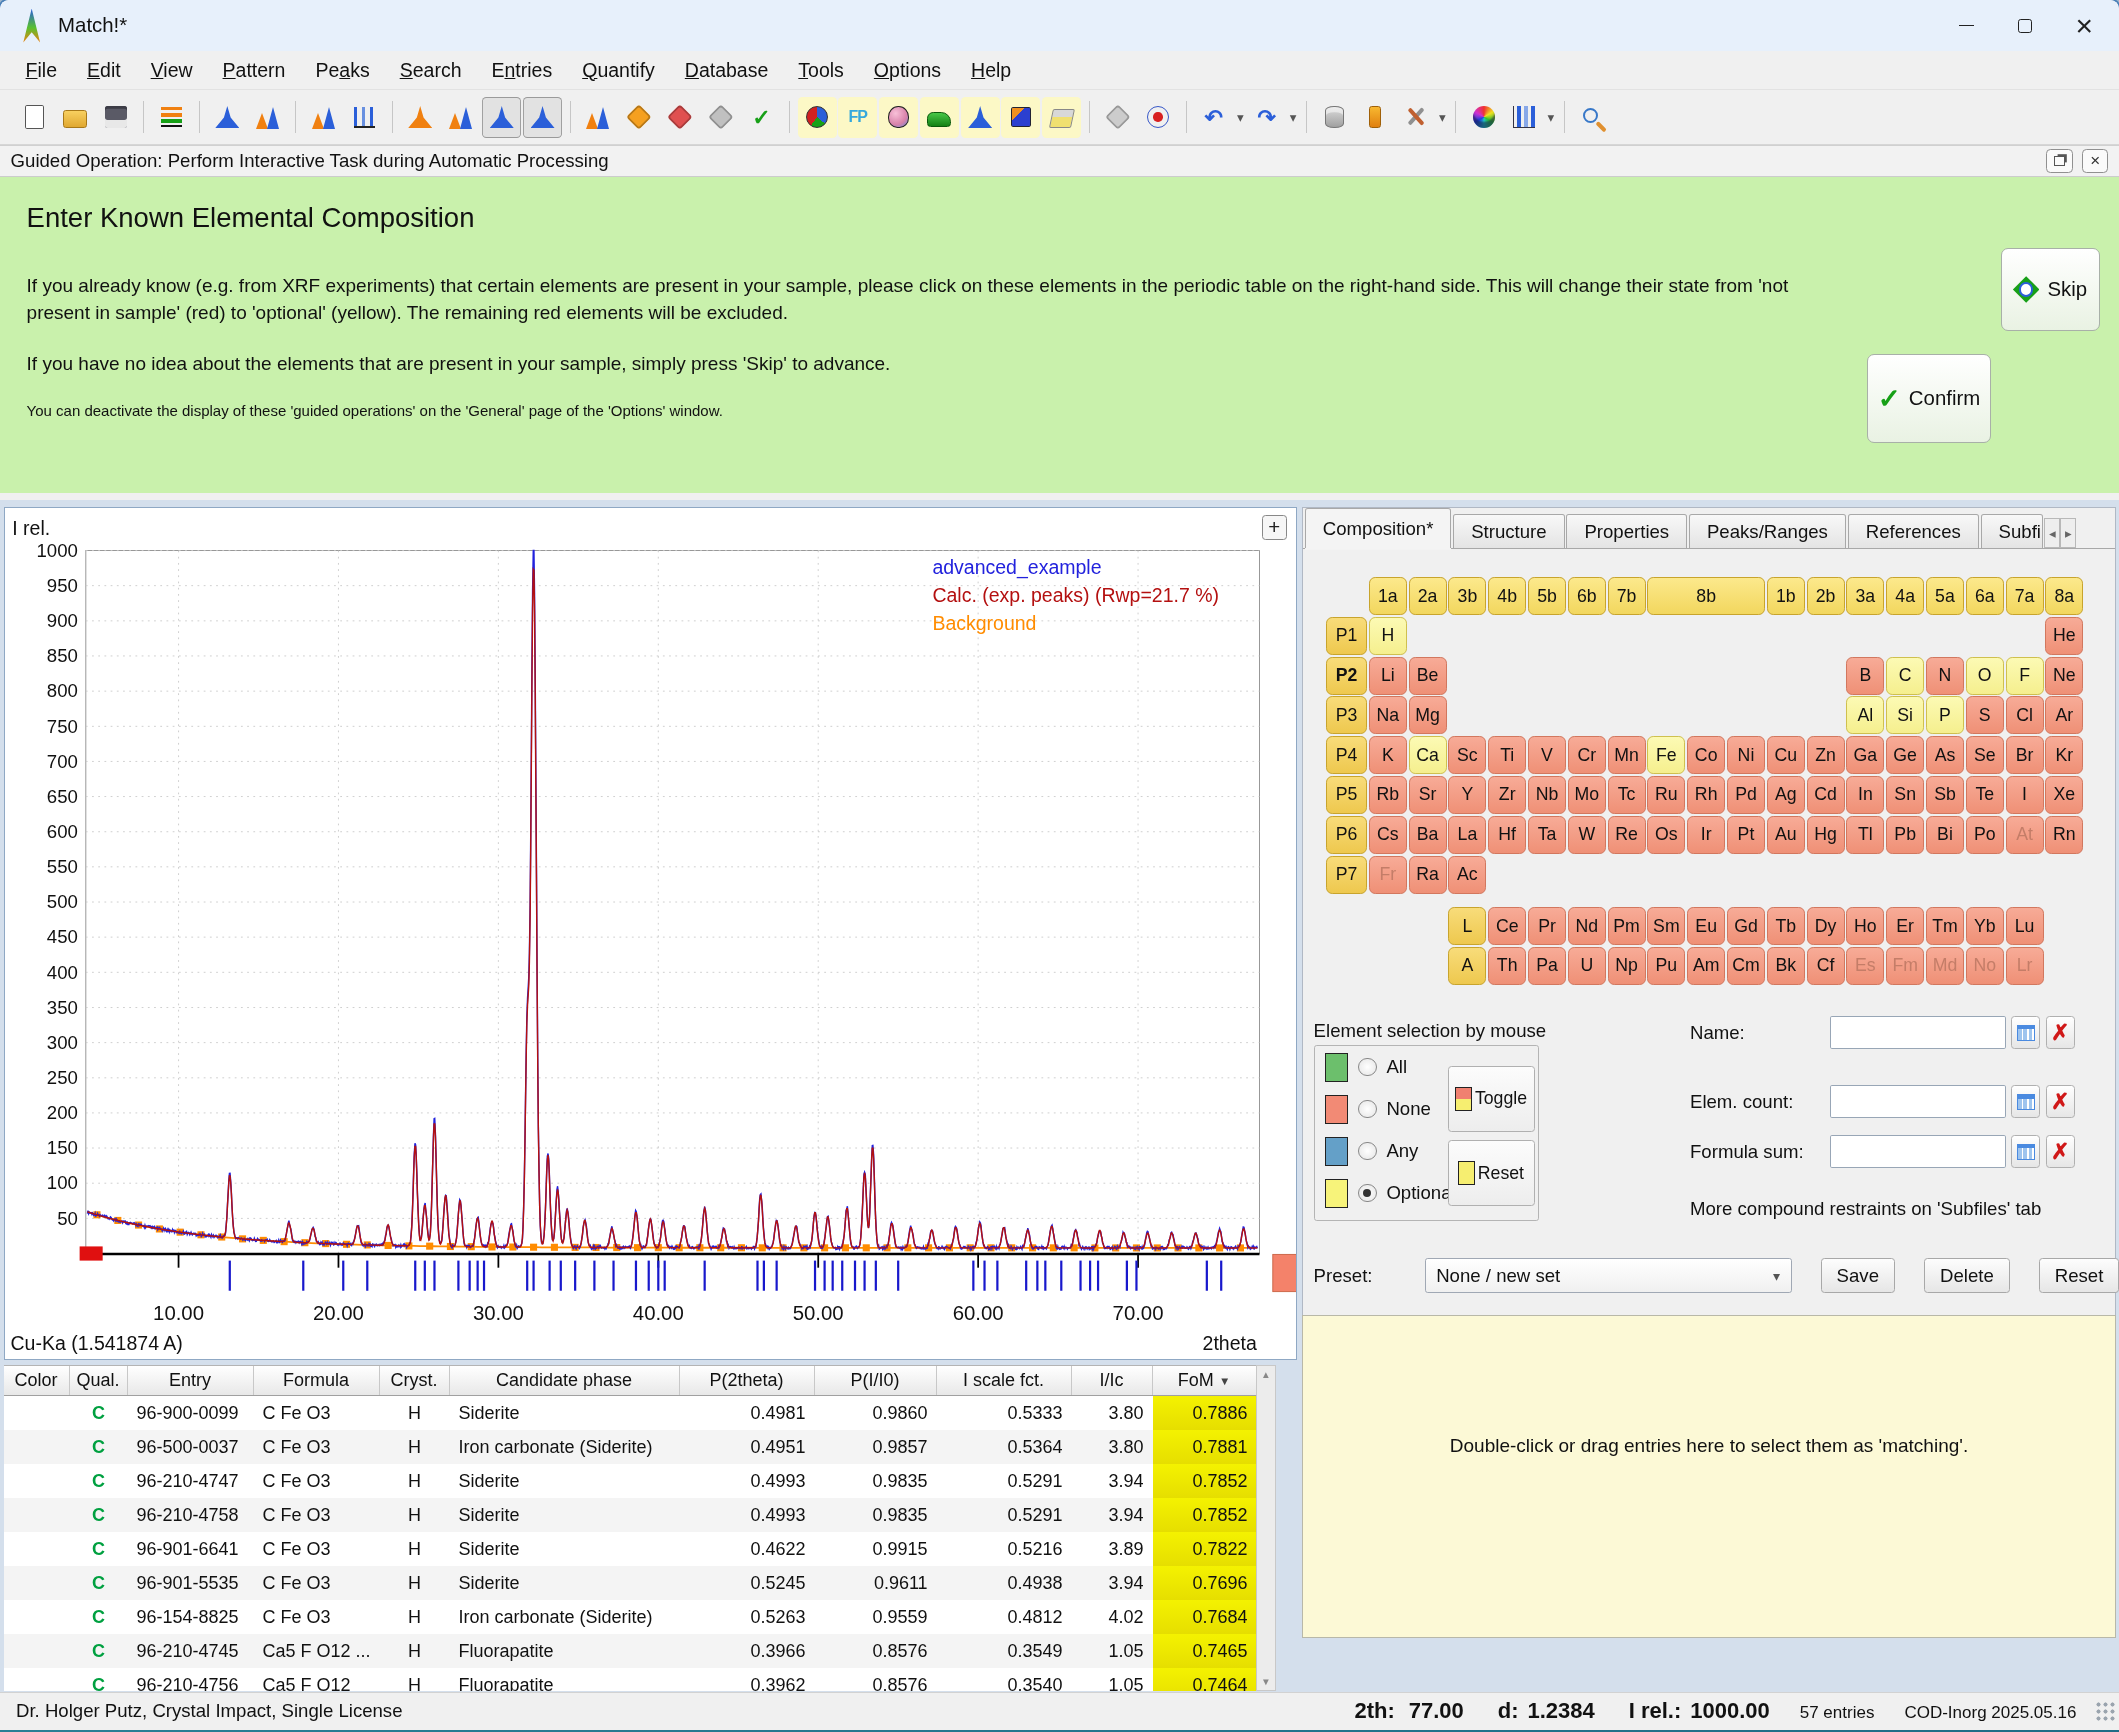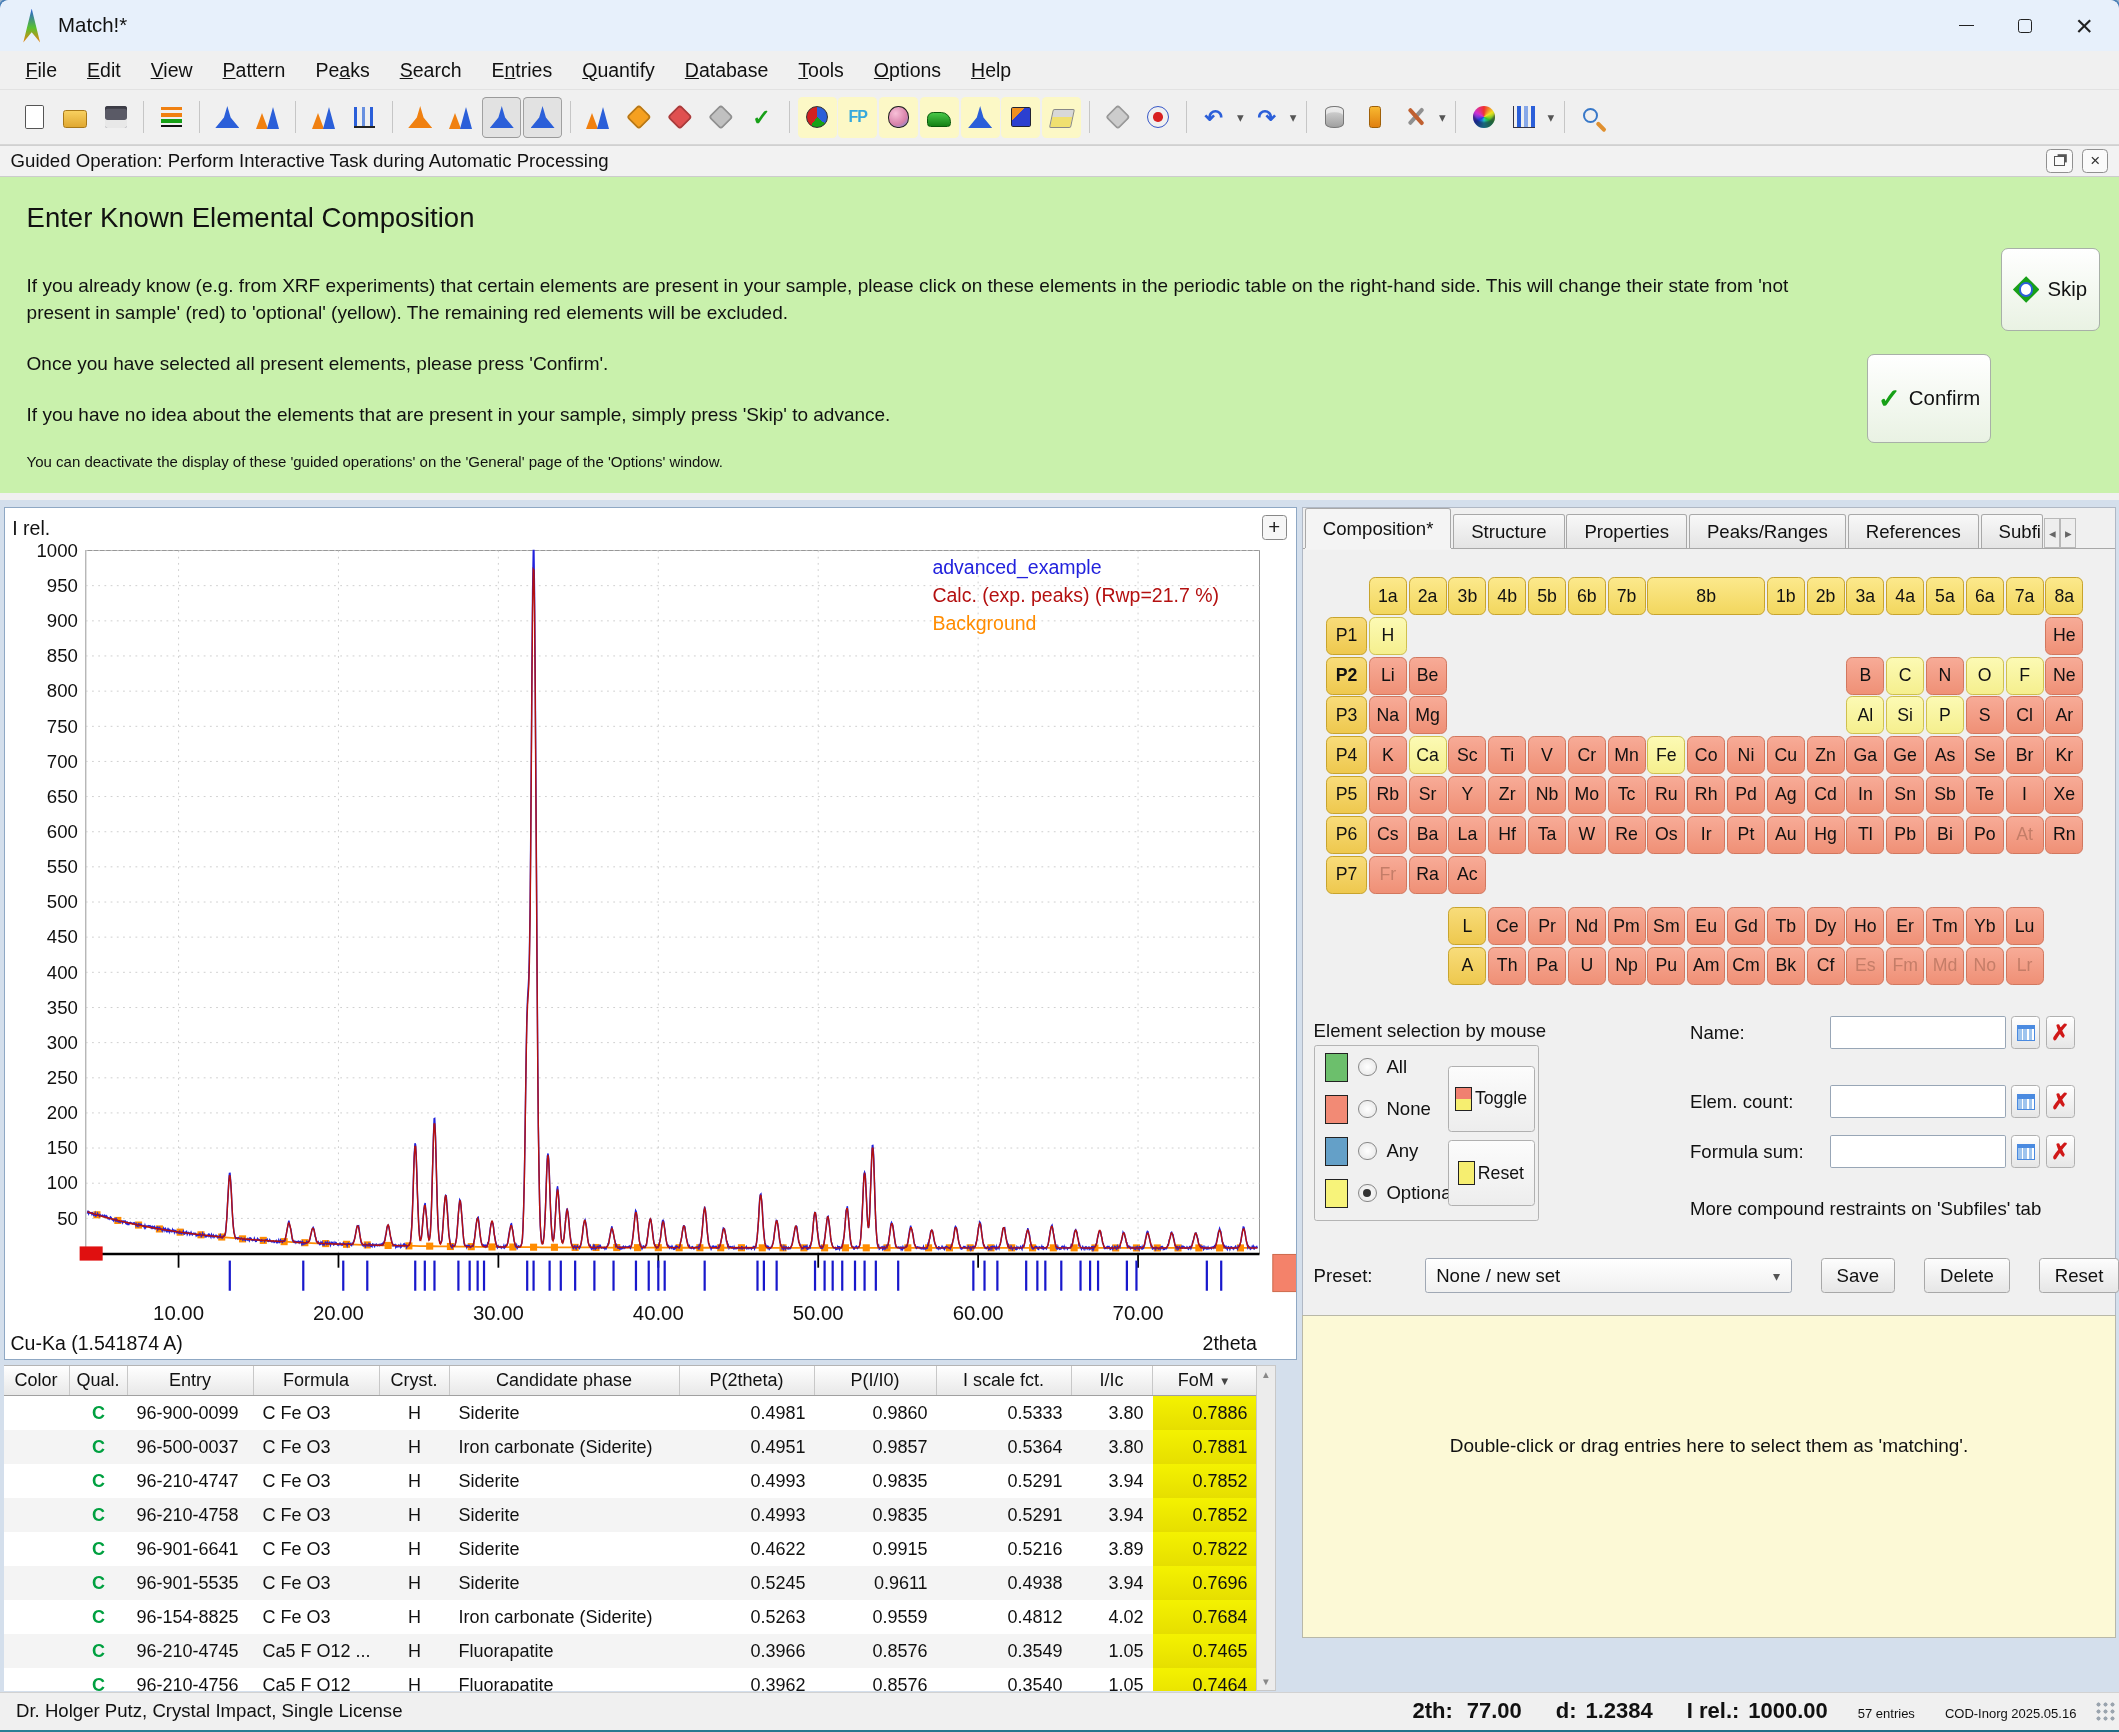--- a/index.html
+++ b/index.html
@@ -144,21 +144,21 @@
     display:flex;flex-direction:column;justify-content:space-between;align-items:center;font-size:9.8px;color:#888;padding:2.7px 0}
   
   .droppanel{position:absolute;left:1302px;top:1315px;width:814px;height:323px;background:#fcf9d6;border:0.9px solid #b8b8a8;
     display:flex;align-items:center;justify-content:center}
   .droppanel span{font-size:19px;margin-top:-62px}
   .statusbar{position:absolute;left:0;top:1692px;right:0;height:37px;background:#f0f0f0;border-top:0.9px solid #d2d2d2;
     display:flex;align-items:center;padding:0 16px}
   .sleft{font-size:18.6px}
   .sright{margin-left:auto;display:flex;align-items:baseline;margin-right:26.6px}
   .sb{font-weight:bold;font-size:22px}
-  .sn{font-size:13px}
+  .sn{font-size:17px}
   .grip{position:absolute;right:2.7px;bottom:7px;width:21px;height:21px;
     background-image:radial-gradient(#9aa4ae 1.8px,transparent 2.3px);background-size:7px 7px}
 </style>
 </head>
 <body>
 
 <div class="window">
   <div class="mainbg"></div>
 
   <div class="titlebar">
@@ -315,21 +315,20 @@
       <span class="gbtn">
           <span class="ic-restore"></span>
         </span>
       <span class="gbtn">×</span>
     </div>
   </div>
 
   <div class="greenpanel">
     <div class="gtitle">Enter Known Elemental Composition</div>
     <div class="gp">If you already know (e.g. from XRF experiments) that certain elements are present in your sample, please click on these elements in the periodic table on the right-hand side. This will change their state from 'not present in sample' (red) to 'optional' (yellow). The remaining red elements will be excluded.</div>
-    <div class="gp">Once you have selected all present elements, please press 'Confirm'.</div>
     <div class="gp">If you have no idea about the elements that are present in your sample, simply press 'Skip' to advance.</div>
     <div class="gfoot">You can deactivate the display of these 'guided operations' on the 'General' page of the 'Options' window.</div>
     <div class="gobtn skipbtn">
       <span class="skipic"></span>
       <span>Skip</span>
     </div>
     <div class="gobtn confbtn">
       <span class="chk">✓</span>
       <span>Confirm</span>
     </div>

